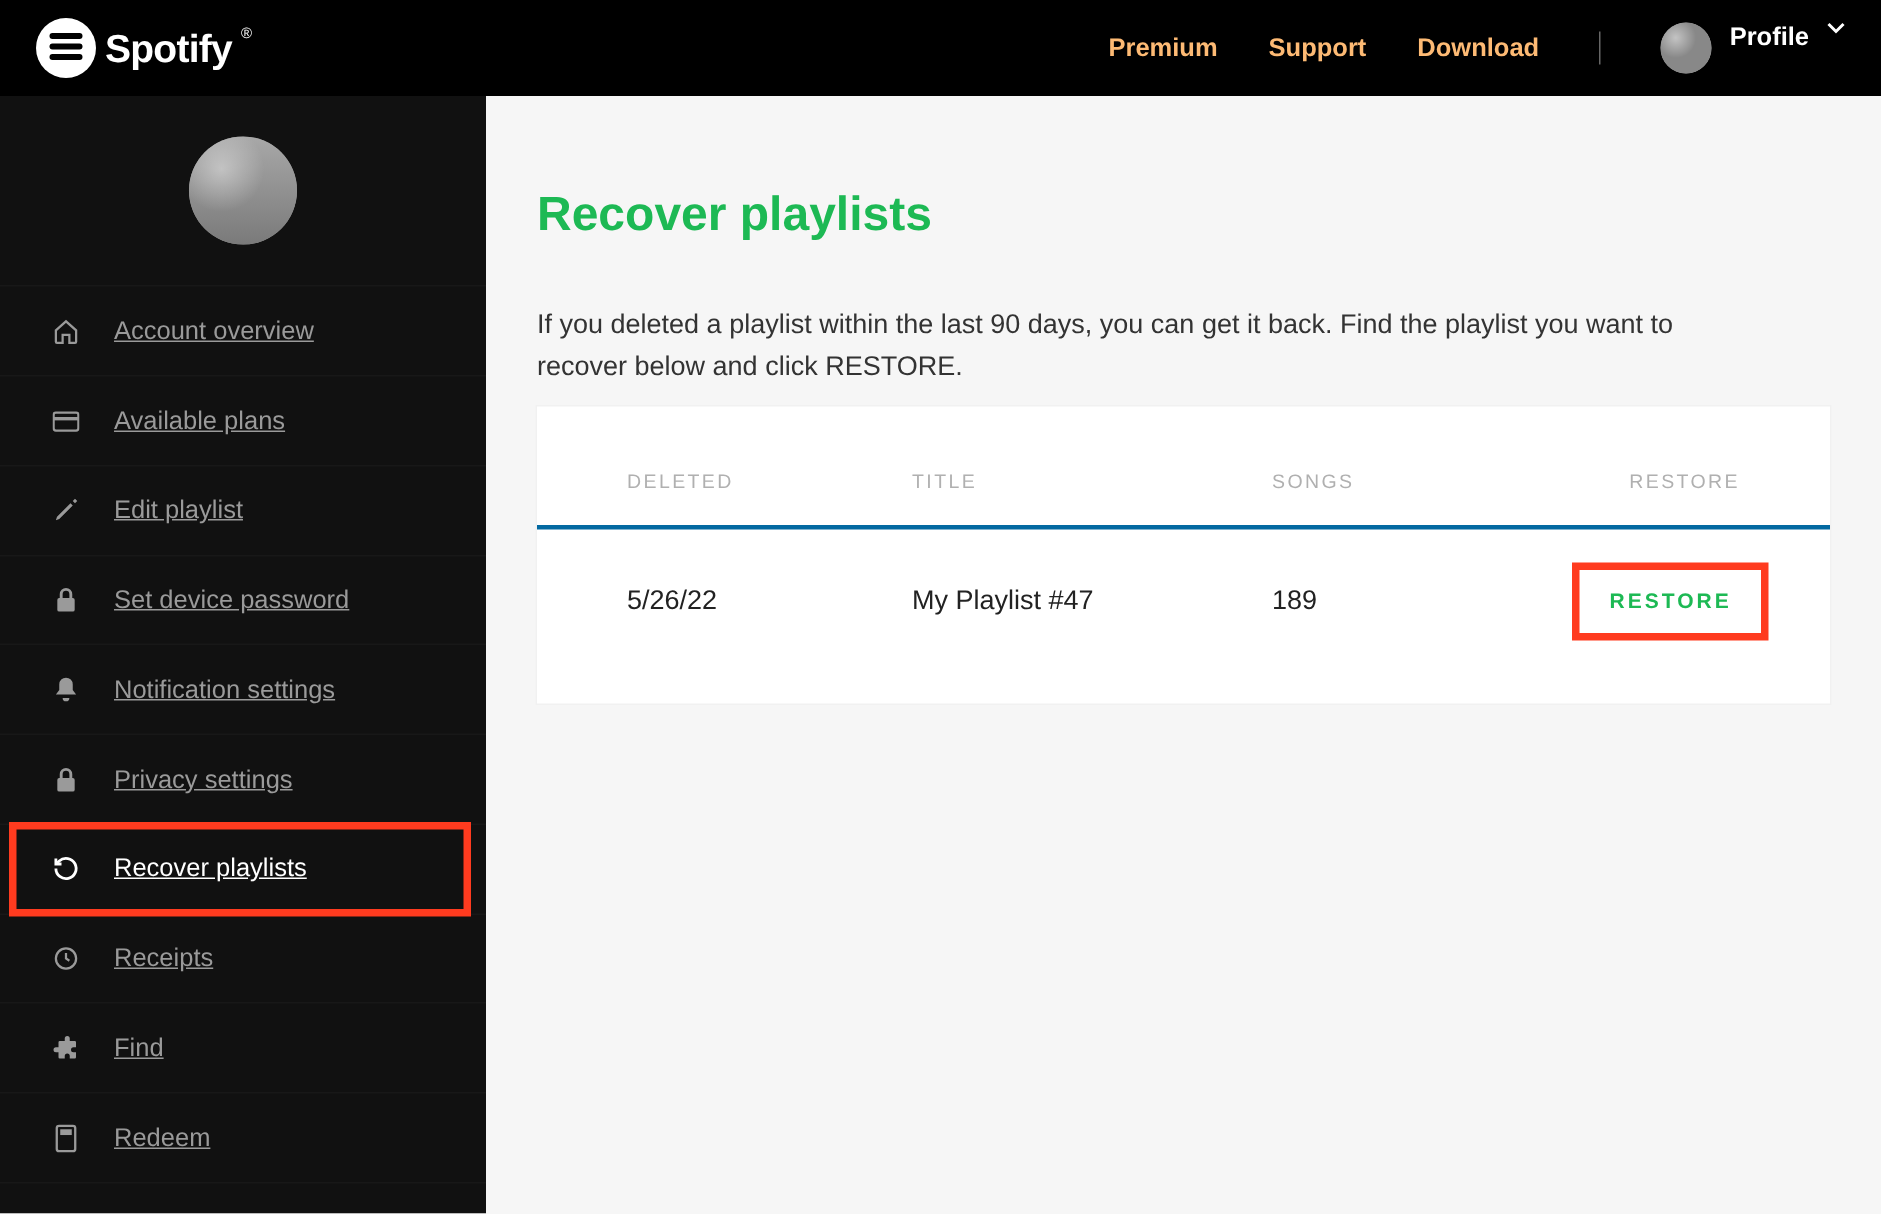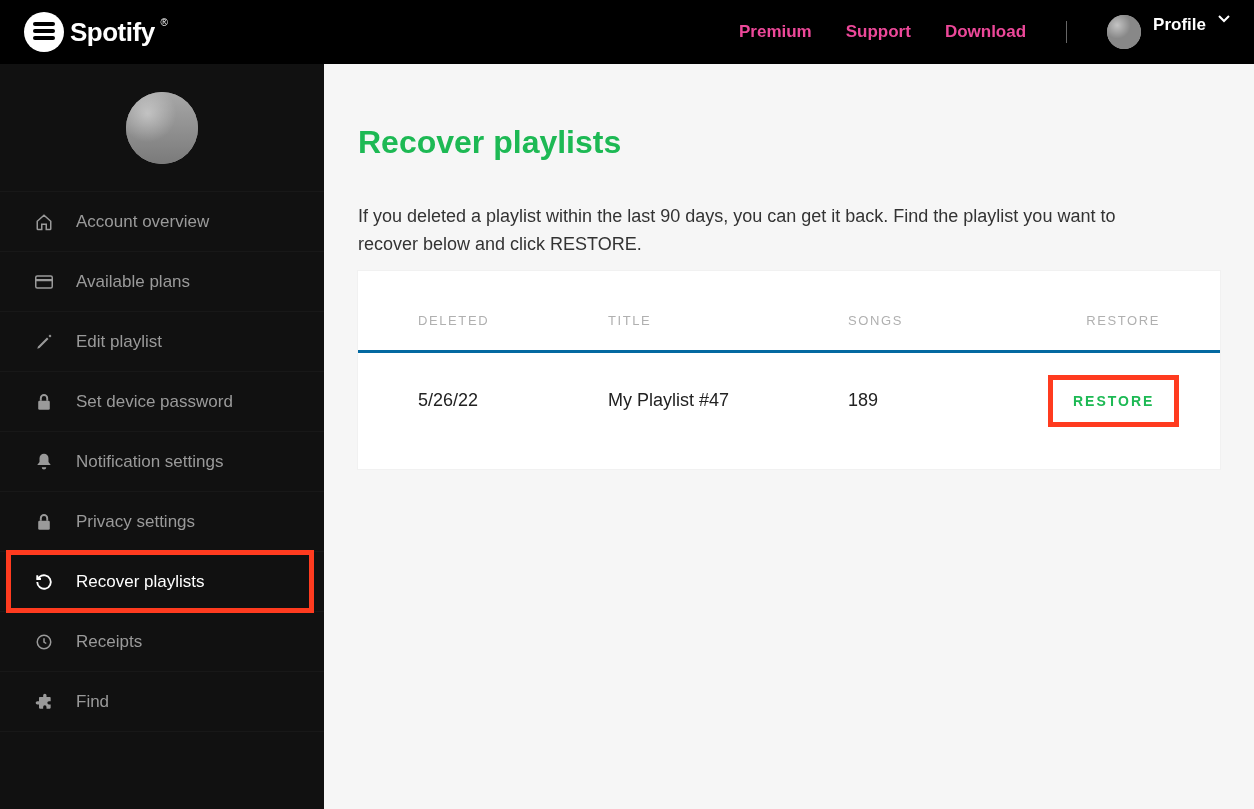--- a/index.html
+++ b/index.html
@@ -61,21 +61,21 @@
       position: relative;
       top: -10px;
     }
     .header-spacer { flex: 1; }
     .nav-links {
       display: flex;
       align-items: center;
       gap: 34px;
     }
     .nav-link {
-      color: #ec4899;
+      color: #fdba74;
       font-size: 17px;
       font-weight: 700;
       cursor: pointer;
     }
     .nav-divider {
       width: 1px;
       height: 22px;
       background: #666;
       margin: 0 6px;
     }
@@ -147,20 +147,21 @@
       height: 60px;
       display: flex;
       align-items: center;
       gap: 22px;
       padding: 0 34px;
       font-size: 17px;
       color: #9a9a9a;
       border-bottom: 1px solid rgba(255,255,255,0.03);
       cursor: pointer;
       position: relative;
+      text-decoration: underline;
     }
     .sidebar-item.active {
       color: #fff;
     }
     .sidebar-item .ic {
       width: 20px;
       height: 20px;
       display: flex;
       align-items: center;
       justify-content: center;
@@ -355,20 +356,29 @@
 
       <div class="sidebar-item">
         <span class="ic">
           <svg width="20" height="20" viewBox="0 0 24 24" fill="#9a9a9a">
               <path d="M13 2a2 2 0 0 1 2 2v2h4a1 1 0 0 1 1 1v4h-2a2 2 0 1 0 0 4h2v4a1 1 0 0 1-1 1h-4v-2a2 2 0 1 0-4 0v2H7a1 1 0 0 1-1-1v-4H4a2 2 0 1 1 0-4h2V7a1 1 0 0 1 1-1h4V4a2 2 0 0 1 2-2z"></path>
             </svg>
         </span>
         <span>Find</span>
       </div>
 
+      <div class="sidebar-item">
+        <span class="ic">
+          <svg width="16" height="20" viewBox="0 0 20 26" fill="none" stroke="#9a9a9a" stroke-width="2">
+              <rect x="2" y="2" width="16" height="22" rx="2"></rect>
+              <rect x="6" y="6" width="8" height="3" fill="#9a9a9a"></rect>
+            </svg>
+        </span>
+        <span>Redeem</span>
+      </div>
     </div>
 
     <div class="main">
       <h1 class="page-title">Recover playlists</h1>
       <p class="page-desc">If you deleted a playlist within the last 90 days, you can get it back. Find the playlist you want to recover below and click RESTORE.</p>
 
       <div class="table-card">
         <div class="th-row">
           <div class="th">DELETED</div>
           <div class="th">TITLE</div>

